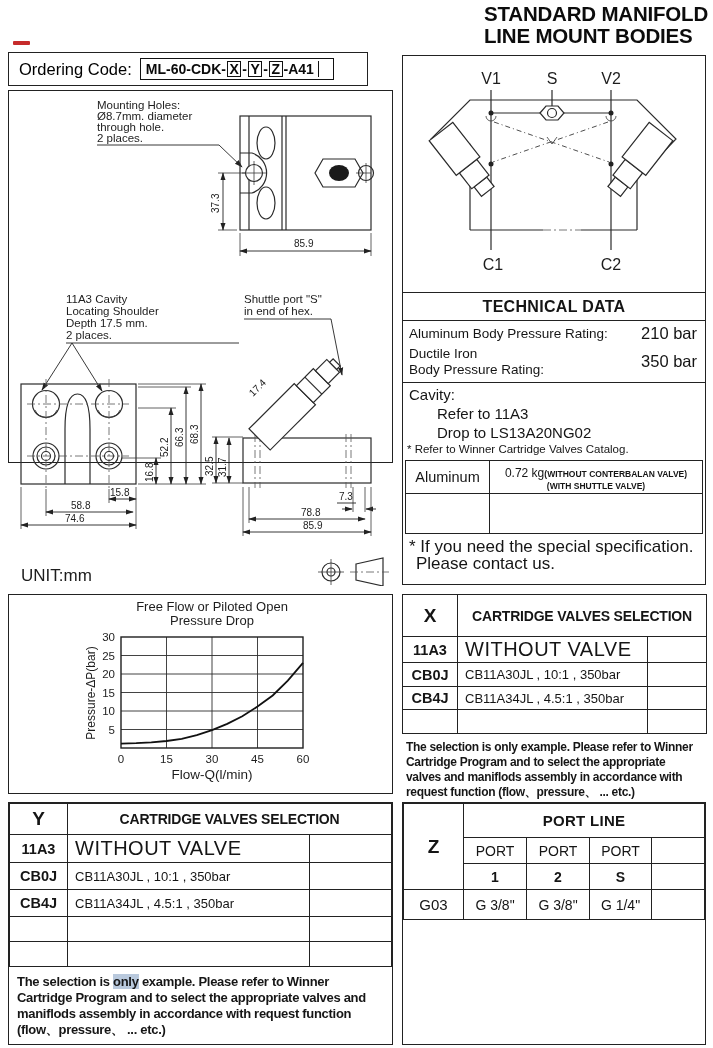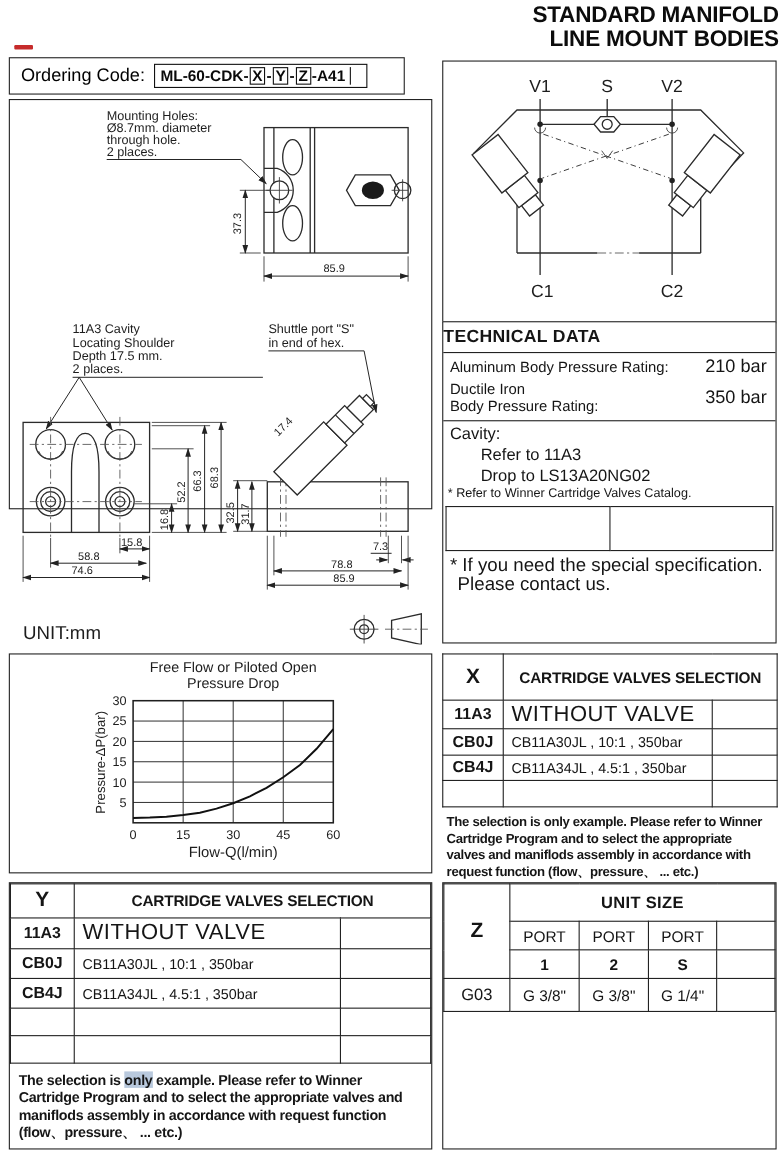--- a/index.html
+++ b/index.html
@@ -2,21 +2,21 @@
 <html><head>
 <meta charset="utf-8">
 <style>
   *{margin:0;padding:0;box-sizing:border-box}
   html,body{background:#fff}
   body{width:713px;height:1048px;font-family:"Liberation Sans",sans-serif;color:#151515;position:relative;overflow:hidden}
   .panel{position:absolute;background:#fff;border:1.6px solid #222}
   .nopanel{position:absolute;background:#fff}
 
   
-  .doc-title{position:absolute;top:3px;right:5px;text-align:right;font-size:20.5px;line-height:22px;font-weight:800;color:#0c0c0c;letter-spacing:-0.2px}
+  .doc-title{position:absolute;top:3px;right:5px;text-align:left;font-size:20.5px;line-height:22px;font-weight:800;color:#0c0c0c;letter-spacing:-0.2px}
   .red-mark{position:absolute;left:13px;top:41px;width:17px;height:3.5px;background:#c62b2b;border-radius:1px}
 
   
   .ordering{left:8px;top:52px;width:360px;height:34px;display:flex;align-items:center}
   .ord-label{font-size:16.5px;color:#000000;padding-left:10px;white-space:nowrap}
   .ord-code{margin-left:8px;display:flex;align-items:center;border:1.7px solid #111;font-weight:700;font-size:14px;padding:2px 0 2px 5px;white-space:nowrap;color:#0a0a0a}
   .ord-code .boxed{border:1.1px solid #111;padding:0 1.5px;margin:0 1px;line-height:1.05;display:inline-block}
   .code-tail{display:inline-block;width:15px;align-self:stretch;border-left:1.7px solid #111;margin-left:4px}
 
   
@@ -31,21 +31,21 @@
   .dln{stroke:#222;stroke-width:0.9;fill:none}
   .cl{stroke:#555;stroke-width:0.8;stroke-dasharray:8 3 2 3;fill:none}
   .hid{stroke:#3a3a3a;stroke-width:0.9;stroke-dasharray:5 3 1 3;fill:none}
   .wfill{fill:#fff}
 
   .drawings{left:8px;top:90px;width:385px;height:373px}
   .schematic{left:402px;top:55px;width:304px;height:239px}
 
   
   .tech{left:402px;top:292px;width:304px;height:293px}
-  .tech-title{font-weight:800;font-size:16px;padding:5px 0 4px;border-bottom:1.6px solid #222;letter-spacing:.3px}
+  .tech-title{text-align:center;font-weight:800;font-size:16px;padding:5px 0 4px;border-bottom:1.6px solid #222;letter-spacing:.3px}
   .tech-row{display:flex;justify-content:space-between;align-items:center;padding:3px 8px 0 6px}
   .tech-row .tl{font-size:13.5px;line-height:1.15}
   .tech-row .tv{font-size:16.5px;white-space:nowrap}
   .tech-divider{border-top:1.4px solid #222;margin-top:5px}
   .cav{padding:2px 6px 0 6px;font-size:15px;line-height:19px}
   .cav .ind{padding-left:28px}
   .cat-note{font-size:11.5px;padding:1px 2px 2px 4px}
   .wtable{border-collapse:collapse;width:calc(100% - 4px);margin:3px 2px 0 2px;table-layout:fixed}
   .wtable td{border:1.4px solid #222;vertical-align:middle}
   .wtable .mat{width:84px;text-align:center;font-size:14.5px}
@@ -313,20 +313,27 @@
   </div>
   <div class="tech-divider"></div>
   <div class="cav">
     <div>Cavity:</div>
     <div class="ind">Refer to 11A3</div>
     <div class="ind">Drop to LS13A20NG02</div>
   </div>
   <div class="cat-note">* Refer to Winner Cartridge Valves Catalog.</div>
   <table class="wtable">
     <tbody>
+        <tr>
+      <td class="mat">Aluminum</td>
+      <td class="wval">
+        <div><span class="wv-big">0.72  kg</span><span class="wv-small">(WITHOUT CONTERBALAN VALVE)</span></div>
+        <div class="wv-small">(WITH SHUTTLE VALVE)</div>
+      </td>
+    </tr>
     <tr class="empty-row">
           <td></td>
           <td></td>
         </tr>
   </tbody>
     </table>
   <div class="special-note">
     <div>* If you need the special specification.</div>
     <div class="l2">Please contact us.</div>
   </div>
@@ -446,21 +453,21 @@
     <colgroup>
         <col style="width:60px">
         <col style="width:63px">
         <col style="width:63px">
         <col style="width:62px">
         <col style="width:53px">
       </colgroup>
     <tbody>
         <tr style="height:34px">
       <td class="zhdr" rowspan="3">Z</td>
-      <td class="ptitle" colspan="4">UNIT SIZE</td>
+      <td class="ptitle" colspan="4">PORT LINE</td>
     </tr>
     <tr style="height:26px">
       <td class="plbl">PORT</td>
       <td class="plbl">PORT</td>
       <td class="plbl">PORT</td>
       <td></td>
     </tr>
     <tr style="height:26px">
       <td class="pnum">1</td>
       <td class="pnum">2</td>

